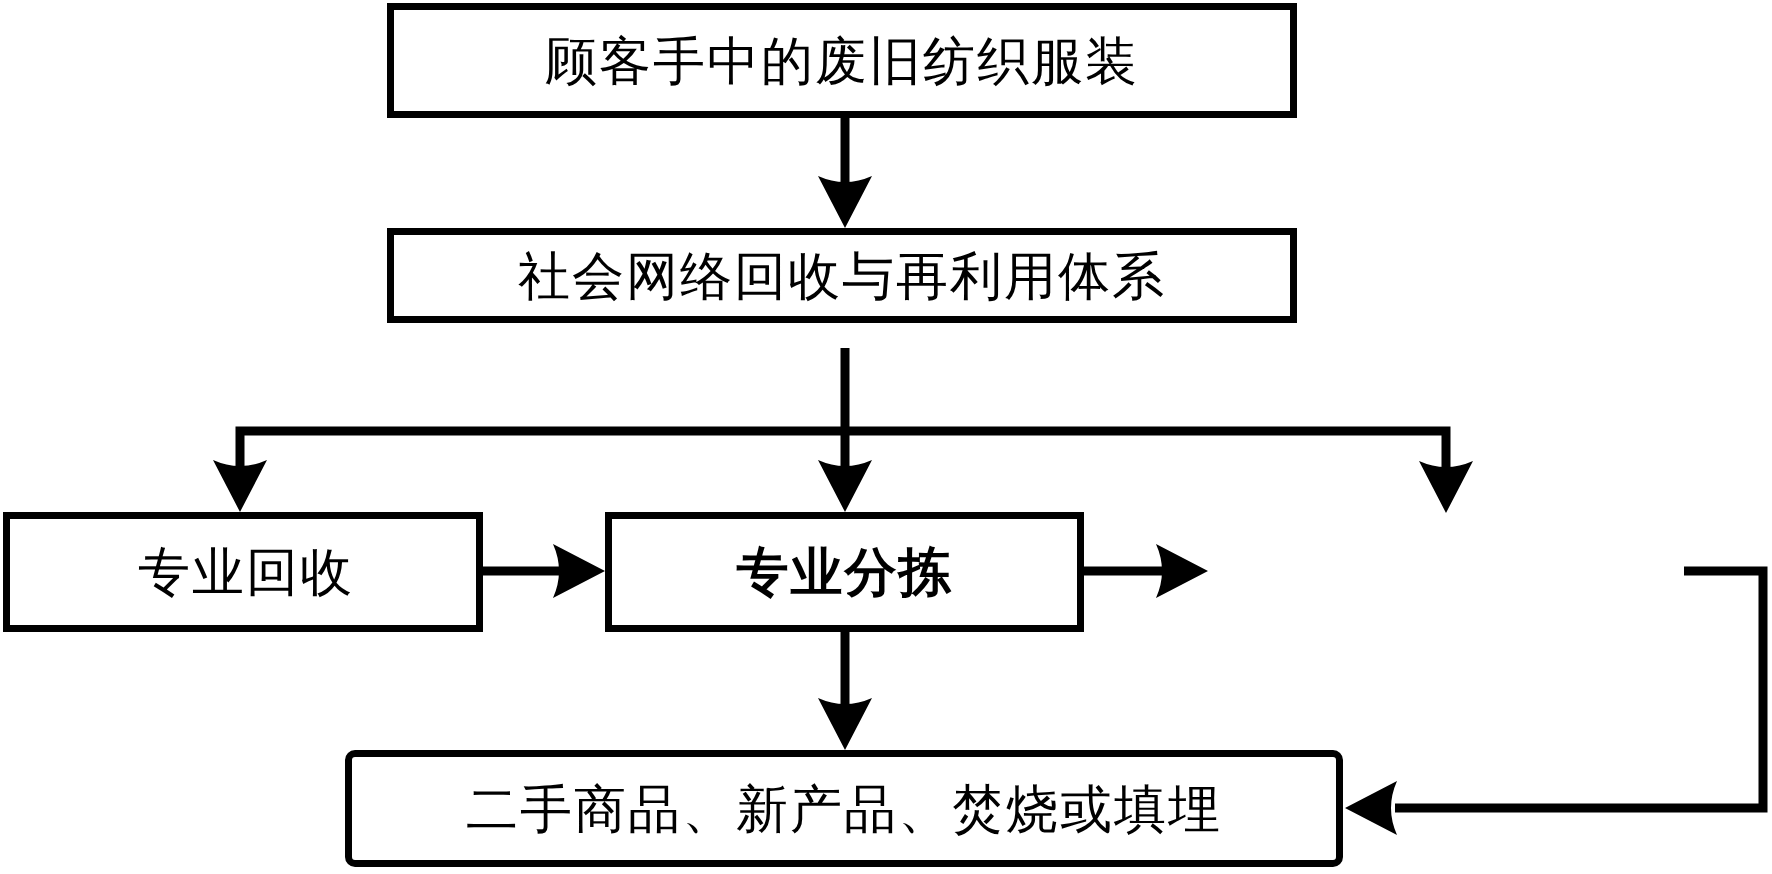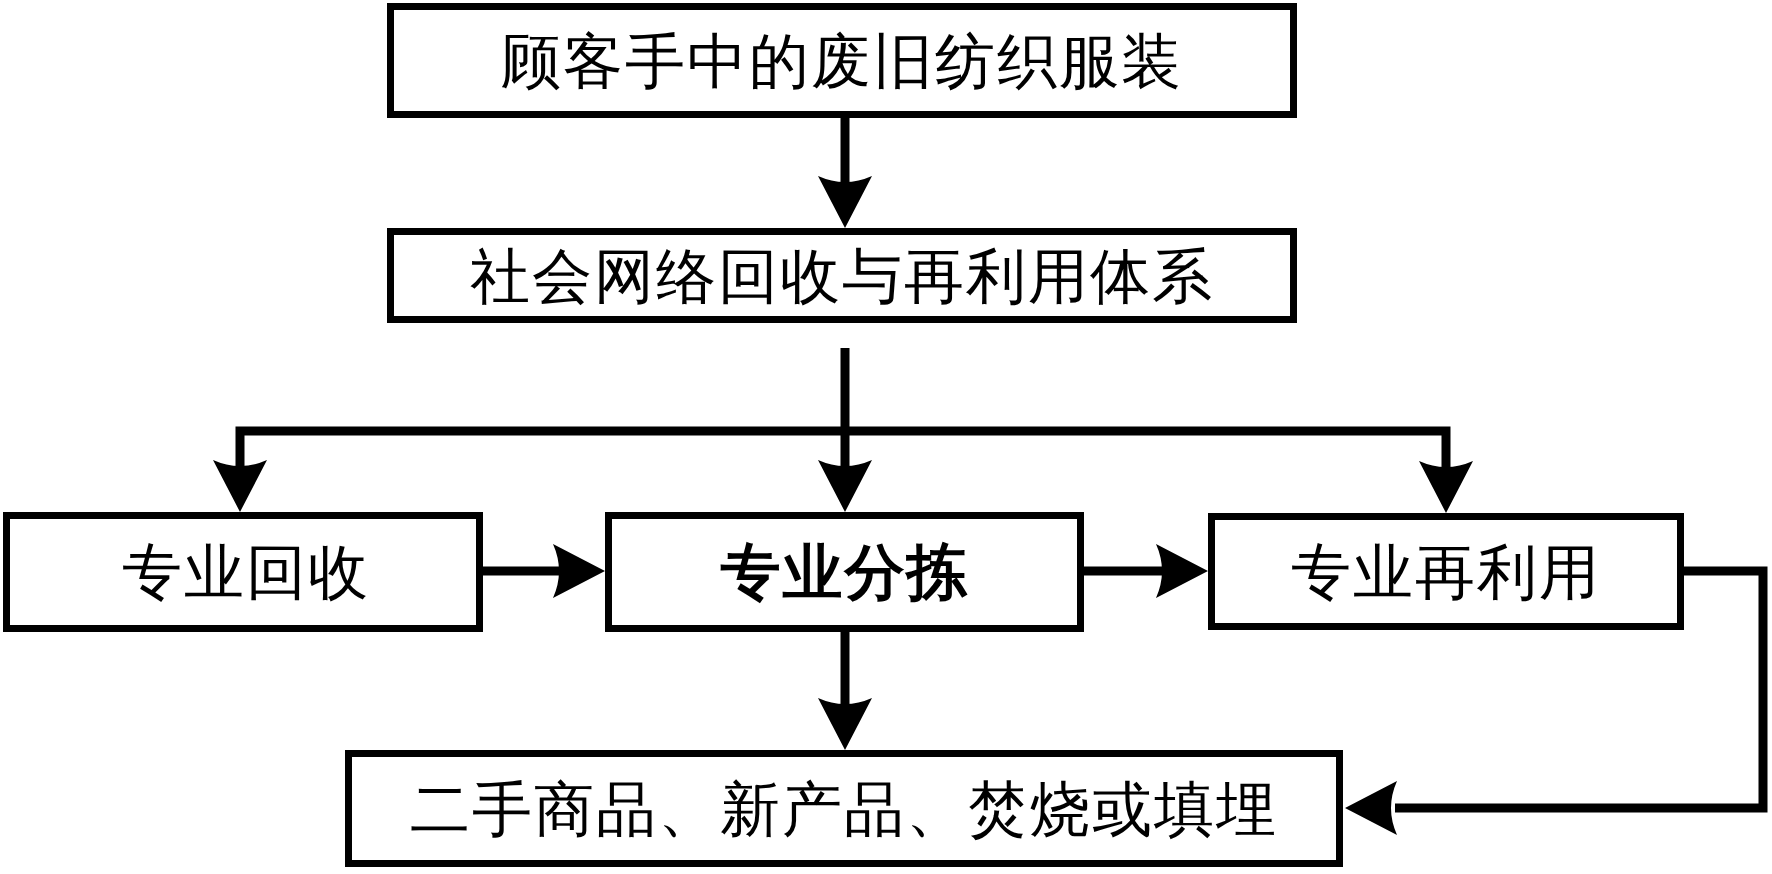--- a/index.html
+++ b/index.html
@@ -34,31 +34,31 @@
   .node {
     position: absolute;
     box-sizing: border-box;
     border: 7px solid #000000;
     background: #ffffff;
     display: flex;
     align-items: center;
     justify-content: center;
     text-align: center;
     color: #000000;
-    font-size: 60px;
+    font-size: 52px;
     letter-spacing: 2px;
     line-height: 1;
     white-space: nowrap;
   }
   .node-customer { left: 387px; top: 3px;   width: 910px; height: 115px; }
   .node-network  { left: 387px; top: 228px; width: 910px; height: 95px; }
   .node-recycle  { left: 3px;   top: 512px; width: 480px; height: 120px; padding-left: 6px; }
   .node-sort     { left: 605px; top: 512px; width: 479px; height: 120px; font-weight: bold; }
   .node-reuse    { left: 1208px;top: 513px; width: 476px; height: 117px; }
-  .node-output   { left: 345px; top: 750px; width: 998px; height: 117px; }
+  .node-output   { left: 345px; top: 750px; width: 998px; height: 117px; border-radius: 10px; }
 </style>
 </head>
 <body>
 
 <div class="canvas">
 
   <svg class="edges-layer" viewBox="0 0 1772 874" xmlns="http://www.w3.org/2000/svg">
 
     <path class="shaft" d="M845 118 V186"></path>
     <path class="head" d="M845 228 L818 176 Q845 188 872 176 Z"></path>
@@ -94,21 +94,18 @@
   </div>
 
   <div class="node node-recycle">
     <span>专业回收</span>
   </div>
 
   <div class="node node-sort">
     <span>专业分拣</span>
   </div>
 
-  <div class="node node-reuse">
-    <span>专业再利用</span>
-  </div>
 
   <div class="node node-output">
     <span>二手商品、新产品、焚烧或填埋</span>
   </div>
 
 </div>
 
 </body></html>

